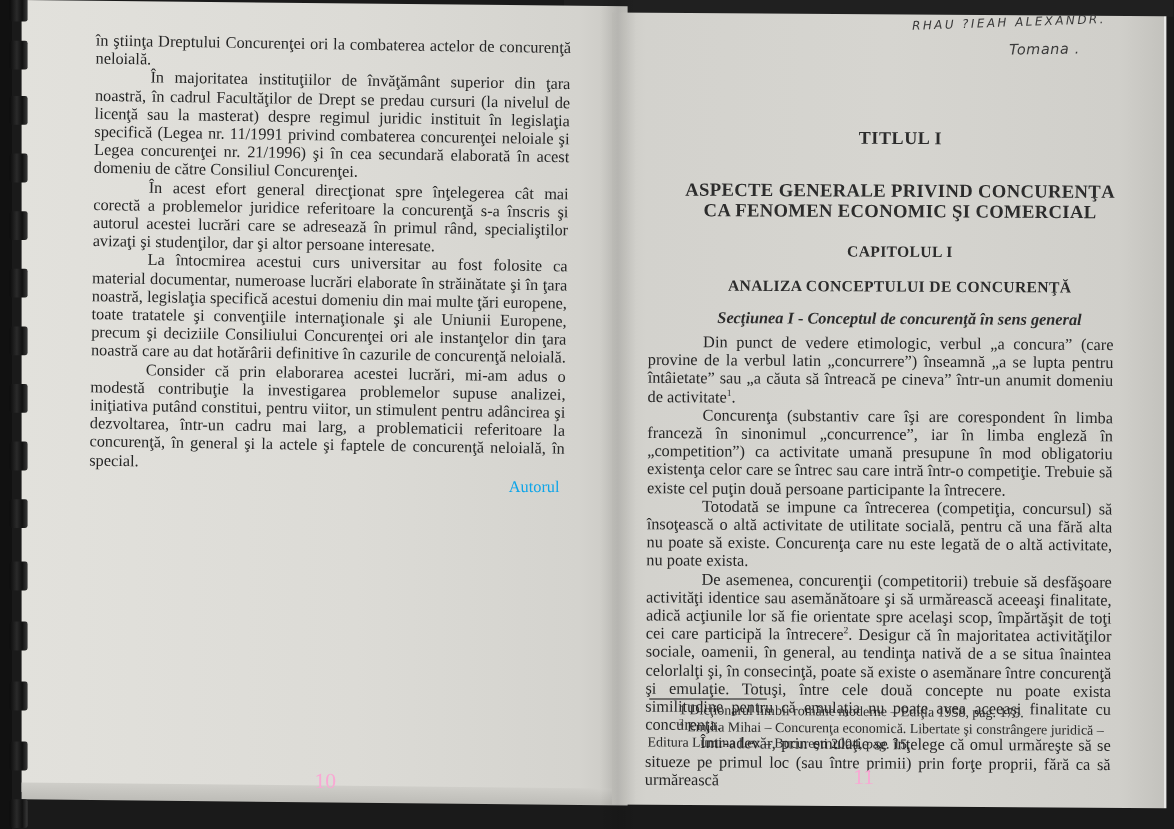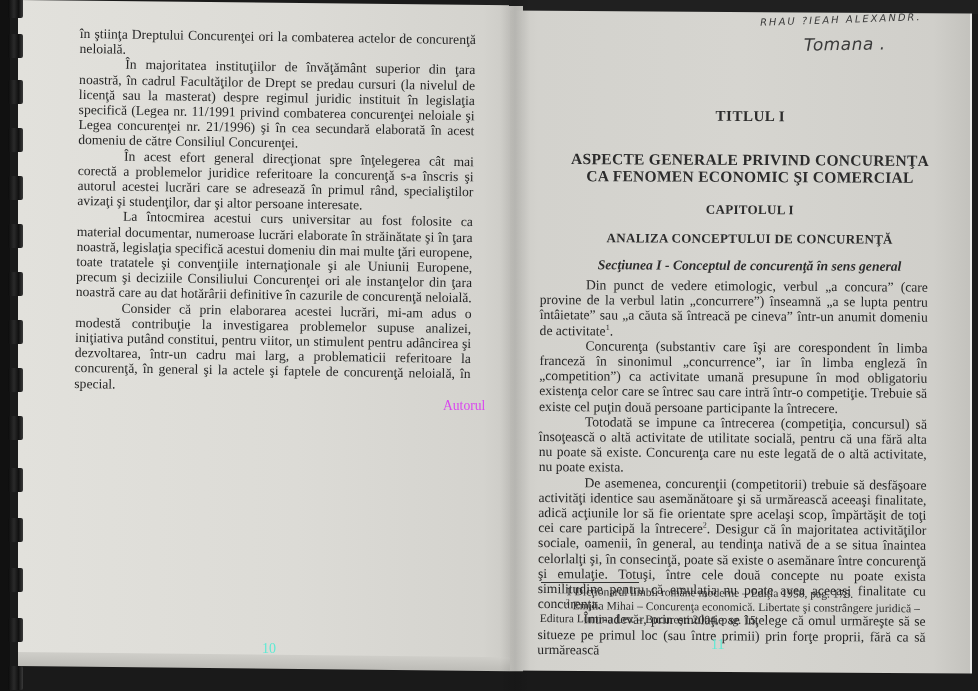--- a/index.html
+++ b/index.html
@@ -42,43 +42,43 @@
       background: linear-gradient(90deg, #0c0c0c 0%, #2a2a2a 40%, #111 70%, #3a3a3a 100%);
       border-radius: 2px;
     }
 
     
     .text-block { position: absolute; font-size: 13.6px; line-height: 15.2px; text-align: justify; color: #262626; }
     .text-block p { text-indent: 0; }
     .text-block p.indent { text-indent: 46px; }
 
     .left-text { left: 80px; top: 26px; width: 396px; transform: rotate(0.9deg); transform-origin: left top; }
-    .signature { position: absolute; left: 443px; top: 398px; font-size: 13.6px; color: #d946ef; }
-    .page-num { position: absolute; font-size: 14px; color: #5eead4; }
+    .signature { position: absolute; left: 424px; top: 398px; font-size: 13.6px; color: #0ea5e9; }
+    .page-num { position: absolute; font-size: 18px; color: #f9a8d4; }
     .pn-left { left: 262px; top: 641px; }
     .pn-right { left: 711px; top: 637px; }
 
     .right-heads { position: absolute; left: 545px; top: 100px; width: 410px; text-align: center; font-weight: bold; color: #2c2c2c; transform: rotate(0.3deg); }
     .h-titlul { font-size: 15px; margin-top: 8px; letter-spacing: 0.5px; }
     .h-aspecte { font-size: 15.5px; line-height: 17px; margin-top: 26px; letter-spacing: 0.3px; }
     .h-capitol { font-size: 13px; margin-top: 17px; letter-spacing: 0.3px; }
     .h-analiza { font-size: 13px; margin-top: 13px; letter-spacing: 0.3px; }
     .h-sectiune { font-size: 13.6px; margin-top: 11px; font-style: italic; }
 
     .right-text { left: 540px; top: 277px; width: 388px; transform: rotate(0.4deg); transform-origin: left top; }
     .fn-rule { position: absolute; left: 541px; top: 582px; width: 98px; height: 1px; background: #333; }
     .footnotes { position: absolute; left: 540px; top: 585px; width: 390px; font-size: 11.6px; line-height: 13.5px; color: #2a2a2a; transform: rotate(0.5deg); transform-origin: left top; }
     .footnotes .fn { text-indent: 26px; }
     sup { font-size: 8px; vertical-align: super; line-height: 0; }
 
     .handwriting {
       position: absolute; font-family: "DejaVu Sans", sans-serif; color: #3a3a3a; font-style: italic; letter-spacing: 2px;
     }
     .hw-1 { left: 760px; top: 14px; font-size: 10px; transform: rotate(-2deg); }
-    .hw-2 { left: 804px; top: 34px; font-size: 17px; letter-spacing: 0.5px; transform: rotate(-1deg); }
+    .hw-2 { left: 841px; top: 34px; font-size: 12px; letter-spacing: 0.5px; transform: rotate(-1deg); }
   </style>
 </head>
 <body>
 
 <div class="spread">
   <div class="top-dark"></div>
 
   <div class="page-left"></div>
   <div class="page-right"></div>
   <div class="spine-shadow"></div>

